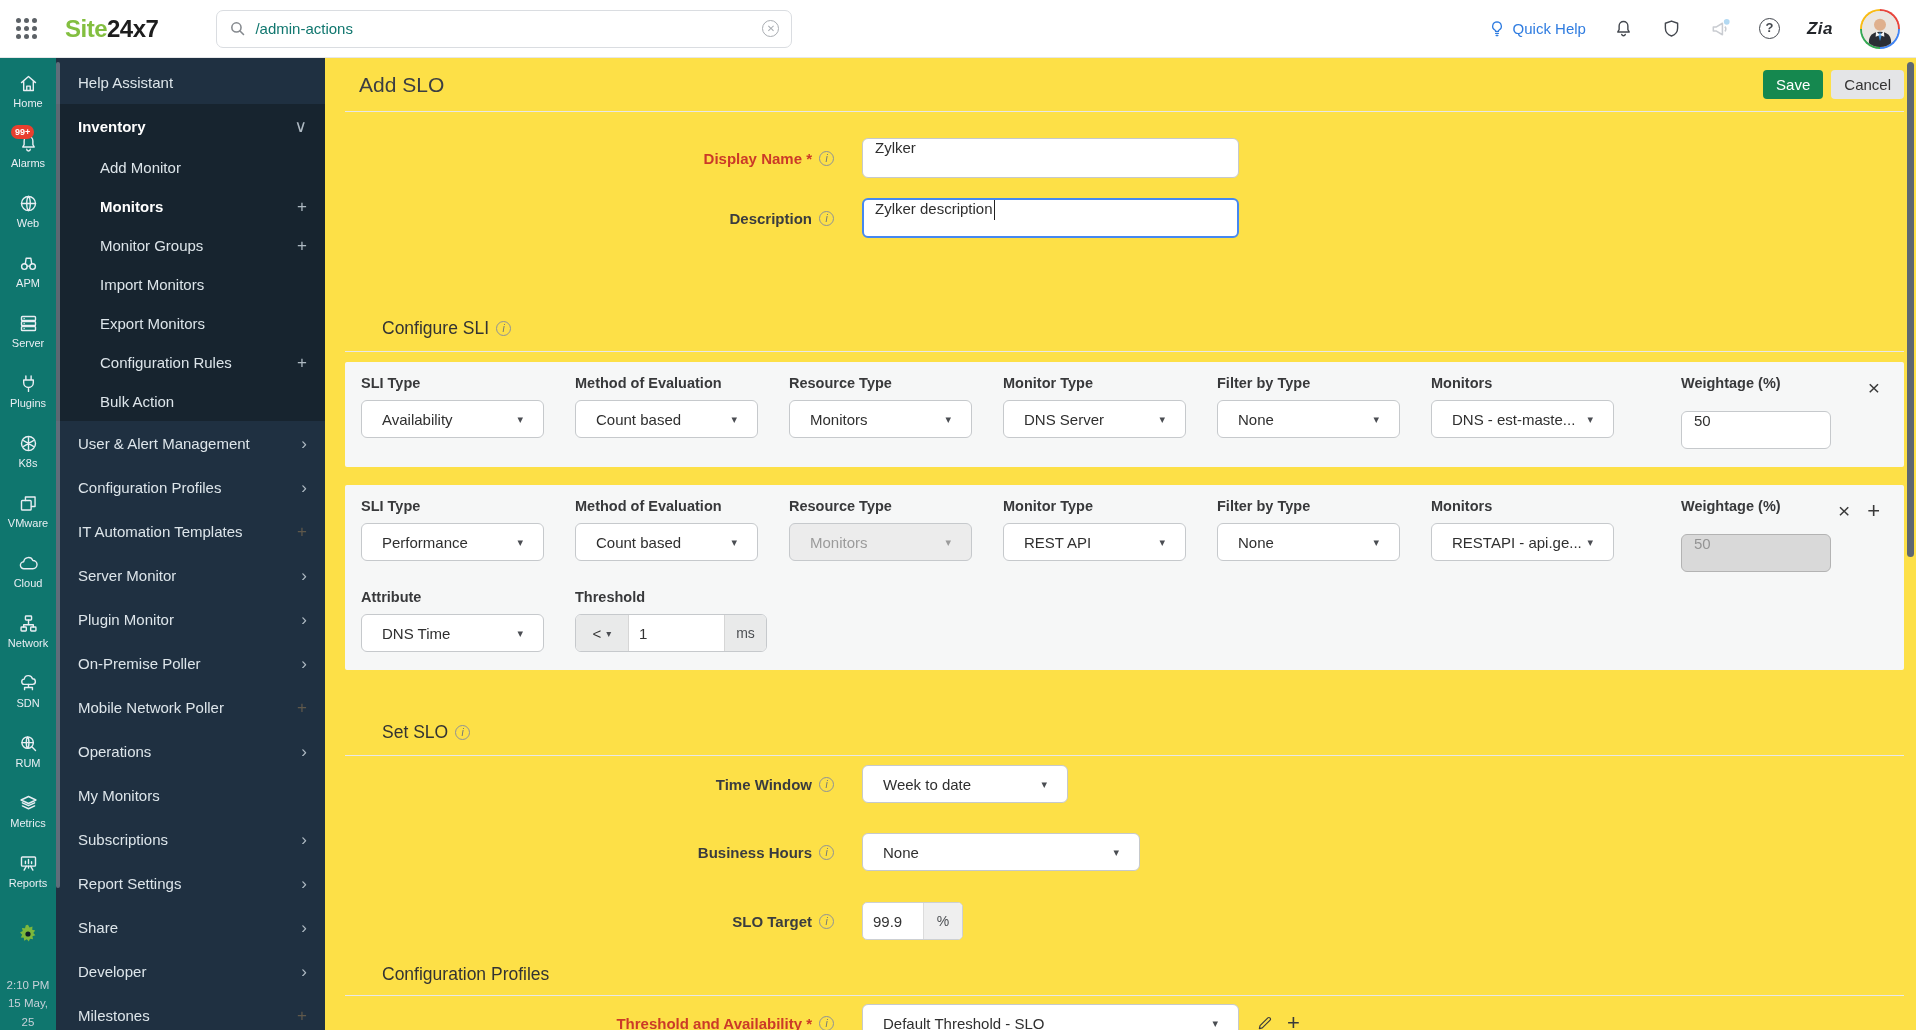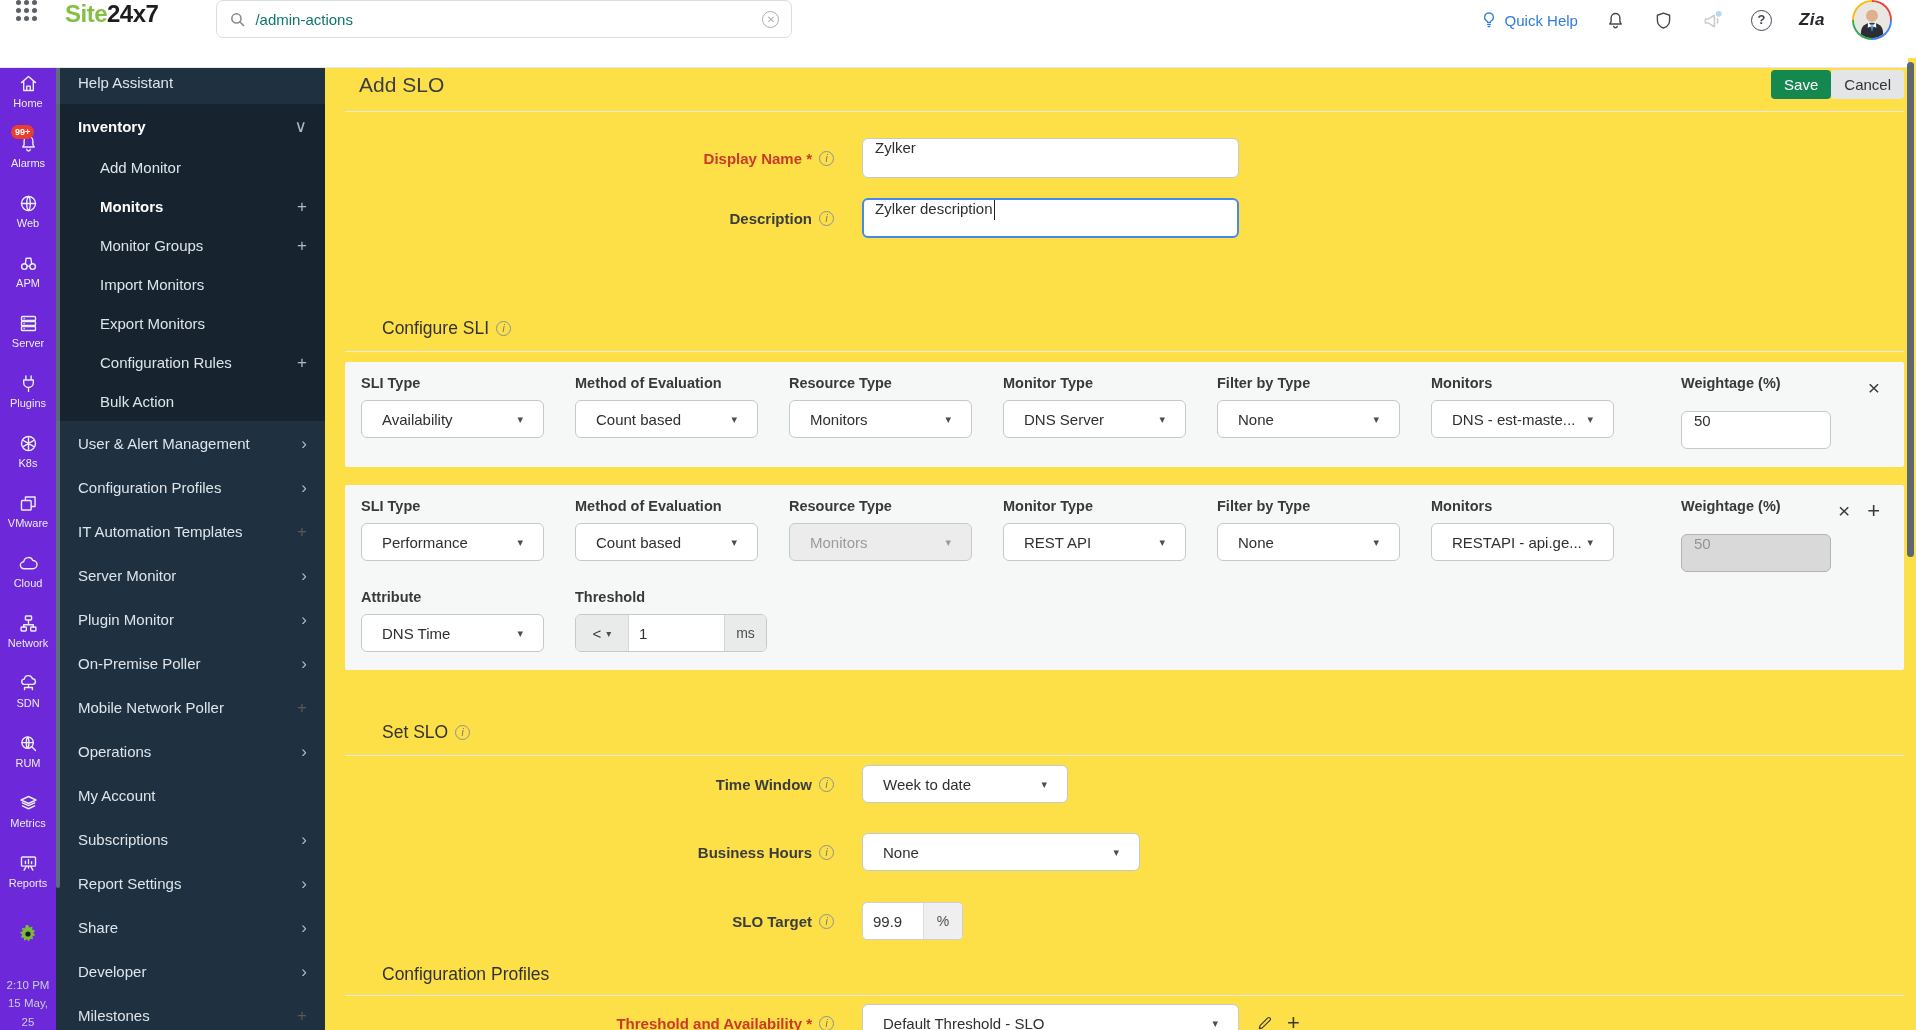--- a/index.html
+++ b/index.html
@@ -1,22 +1,22 @@
 <!DOCTYPE html>
 <html><head>
 <meta charset="utf-8">
 <style>
   * { box-sizing: border-box; margin: 0; padding: 0; }
   html,body { width:1916px; height:1030px; overflow:hidden;
     font-family:"Liberation Sans", sans-serif; background:#fff; color:#333; }
   .stage { position:relative; width:1916px; height:1030px; }
 
   
-  .topbar { position:absolute; top:0; left:0; right:8px; height:68px; background:#fff;
-    border-bottom:1px solid #e6e7e9; display:flex; align-items:flex-start; z-index:10; }
+  .topbar { position:absolute; top:0; left:0; right:0; height:58px; background:#fff;
+    border-bottom:1px solid #e6e7e9; display:flex; align-items:center; z-index:10; }
   .grid-ico { margin-left:16px; display:grid; grid-template-columns:repeat(3,5px);
     grid-template-rows:repeat(3,5px); gap:3px; cursor:pointer; }
   .grid-ico i { width:5px; height:5px; border-radius:50%; background:#5c6166; }
   .logo { margin-left:28px; font-size:24px; font-weight:800; letter-spacing:-0.5px; white-space:nowrap; }
   .logo .lg { color:#83bf40; } .logo .lk { color:#1d1d1d; }
   .searchbox { margin-left:58px; width:576px; height:38px; border:1px solid #dadde1;
     border-radius:7px; display:flex; align-items:center; padding:0 12px; background:#fff; }
   .searchbox svg { flex:0 0 auto; }
   .search-val { flex:1; margin-left:9px; font-size:15px; color:#0f766e; }
   .clear-ico { width:17px; height:17px; border:1px solid #a9adb2; border-radius:50%;
@@ -25,21 +25,21 @@
   .qhelp { display:flex; align-items:center; gap:6px; color:#2f7ce0; font-size:15px; cursor:pointer; }
   .tico { display:flex; align-items:center; cursor:pointer; position:relative; }
   .qmark { width:21px; height:21px; border:1.5px solid #43474e; border-radius:50%;
     font-size:13px; font-weight:700; color:#43474e; text-align:center; line-height:18px; }
   .zia { font-size:17px; font-weight:700; font-style:italic; color:#23262b; letter-spacing:0.5px; }
   .avatar { width:40px; height:40px; border-radius:50%; padding:2px; cursor:pointer;
     background:conic-gradient(#e8453c 0 25%, #4285f4 25% 50%, #34a853 50% 75%, #f9bc15 75% 100%); }
   .avatar .inner { width:36px; height:36px; border-radius:50%; overflow:hidden; background:#e9e4df; }
 
   
-  .rail { position:absolute; top:58px; left:0; bottom:0; width:56px; background:#6d28d9;
+  .rail { position:absolute; top:58px; left:0; bottom:0; width:56px; background:#0f766e;
     display:flex; flex-direction:column; align-items:flex-start; padding-top:14px; }
   .rail-item { width:56px; height:60px; display:flex; flex-direction:column; align-items:center;
     cursor:pointer; position:relative; }
   .rail-ico { position:relative; height:22px; display:flex; align-items:center; justify-content:center; }
   .rail-ico svg { width:21px; height:21px; stroke:#e9eef3; stroke-width:1.6; fill:none;
     stroke-linecap:round; stroke-linejoin:round; }
   .rail-label { margin-top:3px; font-size:11px; color:#e9eef3; }
   .rail-badge { position:absolute; left:11px; top:-7px; background:#e8402f; color:#fff;
     font-size:9px; font-weight:700; padding:1.5px 4px; border-radius:8px; line-height:1.2; }
   .rail-badge:empty { display:none; }
@@ -62,21 +62,21 @@
   .side-acc:empty { display:none; }
   .side-item.dim-acc .side-acc { color:#5f584b; }
 
   
   .content { position:absolute; top:58px; left:325px; right:0; bottom:0; background:#fde047;
     padding:0 12px 0 20px; overflow:hidden; }
   .page-scroll { position:absolute; top:62px; right:2px; width:7px; height:495px;
     background:#5d6771; border-radius:4px; z-index:20; }
   .page-header { height:54px; display:flex; align-items:center; border-bottom:1px solid #e7e7e7; }
   .page-title { font-size:21px; font-weight:500; color:#3b3e42; margin-left:14px; }
-  .hbtns { margin-left:auto; display:flex; gap:0; }
+  .hbtns { margin-left:auto; display:flex; gap:8px; }
   .btn { height:29px; padding:0 13px; border:none; border-radius:4px; font-size:15px;
     font-family:inherit; cursor:pointer; }
   .btn-save { background:#15884f; color:#fff; }
   .btn-cancel { background:#e4e5e7; color:#333; }
 
   .frow { display:flex; align-items:center; }
   .flabel { width:489px; margin-right:28px; text-align:right; font-size:15px; font-weight:700;
     color:#3a3c3f; display:flex; justify-content:flex-end; align-items:center; }
   .flabel.req { color:#cb3a28; }
   .info { display:inline-block; flex:0 0 auto; width:15px; height:15px; border:1px solid #8e9297;
@@ -458,21 +458,21 @@
         <span class="side-label">Mobile Network Poller</span>
         <span class="side-acc">+</span>
       </div>
 
       <div class="side-item">
         <span class="side-label">Operations</span>
         <span class="side-acc">›</span>
       </div>
 
       <div class="side-item">
-        <span class="side-label">My Account</span>
+        <span class="side-label">My Monitors</span>
 
       </div>
 
       <div class="side-item">
         <span class="side-label">Subscriptions</span>
         <span class="side-acc">›</span>
       </div>
 
       <div class="side-item">
         <span class="side-label">Report Settings</span>

